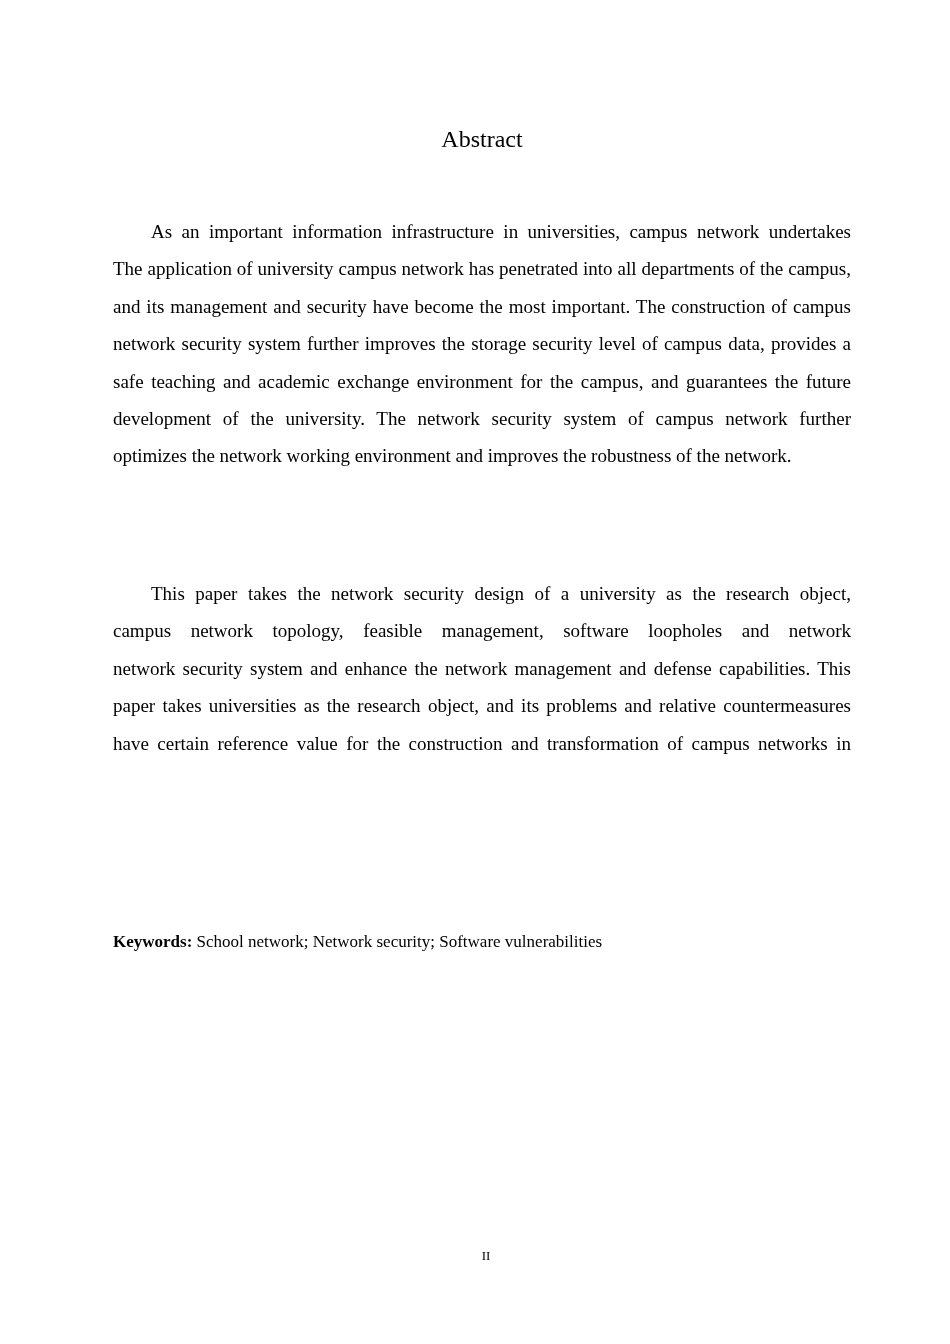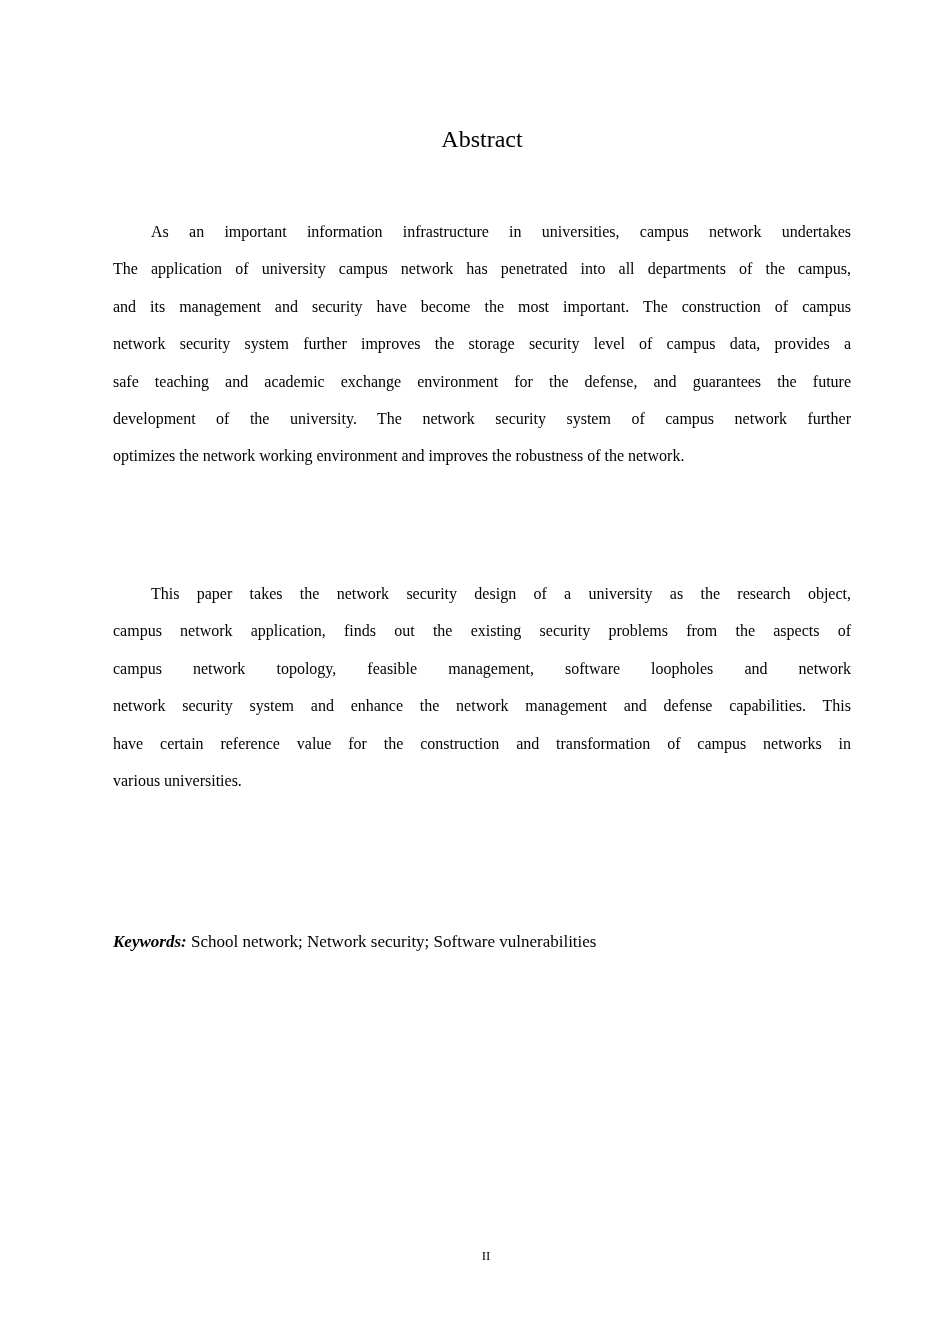--- a/index.html
+++ b/index.html
@@ -1,49 +1,48 @@
 <!DOCTYPE html>
 <html><head>
 <meta charset="utf-8">
 <style>
   html, body { margin:0; padding:0; background:#ffffff; }
   body { width:950px; height:1344px; position:relative; font-family:"Liberation Serif", serif; color:#000; }
   .title { position:absolute; top:124px; left:0; width:964px; text-align:center; font-size:24px; line-height:30px; }
-  .body { position:absolute; left:113px; width:738px; font-size:16px; }
+  .body { position:absolute; left:113px; width:738px; font-size:19px; }
   .line { display:block; height:37.4px; line-height:37.4px; text-align:justify; text-align-last:justify; white-space:nowrap; overflow:visible; }
   .line .t { display:inline-block; width:100%; text-align:justify; text-align-last:justify; white-space:normal; }
   .line.indent .t { width:calc(100% - 38px); margin-left:38px; }
   .line.last .t { text-align-last:left; }
   .p1 { top:213px; }
   .p2 { top:575px; }
   .kw { position:absolute; top:930px; left:113px; font-size:17px; line-height:24px; }
-  .kw b { font-weight:bold;font-style:italic; }
+  .kw b { font-weight:bold; }
   .pagenum { position:absolute; top:1248px; left:0; width:972px; text-align:center; font-size:13px; }
 </style>
 </head>
 <body>
 
 <h1 class="title" style="font-weight:normal;margin:0;">Abstract</h1>
 
 <div class="body p1">
   <span class="line indent"><span class="t">As an important information infrastructure in universities, campus network undertakes</span></span>
   <span class="line"><span class="t">The application of university campus network has penetrated into all departments of the campus,</span></span>
   <span class="line"><span class="t">and its management and security have become the most important. The construction of campus</span></span>
   <span class="line"><span class="t">network security system further improves the storage security level of campus data, provides a</span></span>
-  <span class="line"><span class="t">safe teaching and academic exchange environment for the defense, and guarantees the future</span></span>
+  <span class="line"><span class="t">safe teaching and academic exchange environment for the campus, and guarantees the future</span></span>
   <span class="line"><span class="t">development of the university. The network security system of campus network further</span></span>
   <span class="line last"><span class="t">optimizes the network working environment and improves the robustness of the network.</span></span>
 </div>
 
 <div class="body p2">
   <span class="line indent"><span class="t">This paper takes the network security design of a university as the research object,</span></span>
-  <span class="line"><span class="t">campus network application, finds out the existing security problems from the aspects of</span></span>
   <span class="line"><span class="t">campus network topology, feasible management, software loopholes and network</span></span>
   <span class="line"><span class="t">network security system and enhance the network management and defense capabilities. This</span></span>
+  <span class="line"><span class="t">paper takes universities as the research object, and its problems and relative countermeasures</span></span>
   <span class="line"><span class="t">have certain reference value for the construction and transformation of campus networks in</span></span>
-  <span class="line last"><span class="t">various universities.</span></span>
 </div>
 
 <div class="kw">
   <b>Keywords:</b><span> School network; Network security; Software vulnerabilities</span>
 </div>
 
 <div class="pagenum">II</div>
 
 </body></html>

